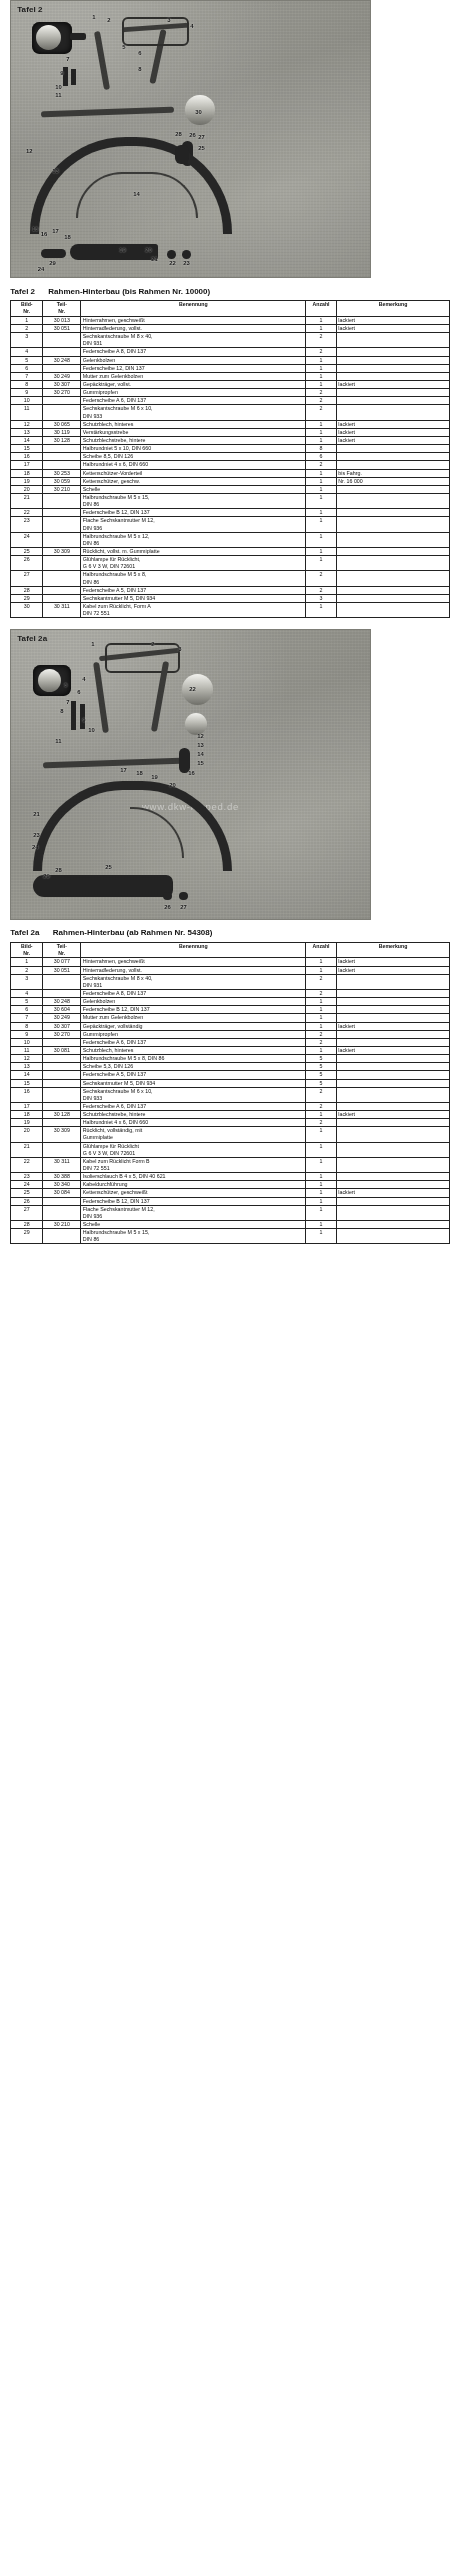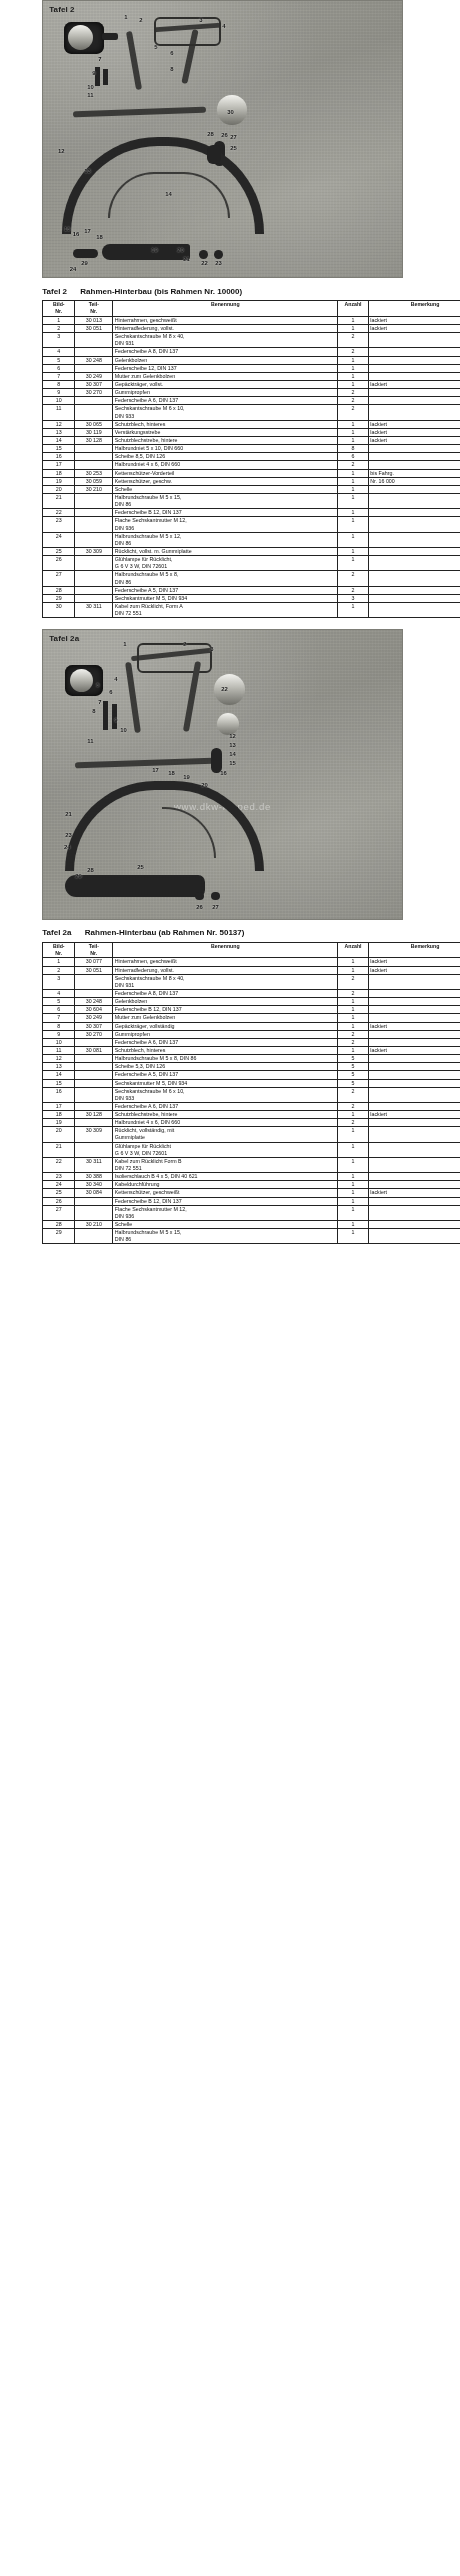--- a/index.html
+++ b/index.html
@@ -1,17 +1,17 @@
 <!DOCTYPE html>
 <html style="font-size:11.8px"><head>
 <meta charset="utf-8">
 <style>
   html,body{margin:0;padding:0;background:#ffffff;}
   body{width:461px;font-family:"Liberation Sans",sans-serif;color:#111;}
-  .page{width:381px;position:relative;margin-left:32px;}
+  .page{width:381px;position:relative;}
 
   
   .plate{
     position:relative;
     margin:0 10.3px;
     background:#9a9a92;
     background-image:
       radial-gradient(circle at 20% 15%, rgba(255,255,255,.18), rgba(0,0,0,0) 55%),
       radial-gradient(circle at 78% 72%, rgba(255,255,255,.12), rgba(0,0,0,0) 60%),
       linear-gradient(160deg,#a3a39b 0%,#8f8f88 40%,#9b9b93 70%,#8a8a83 100%);
@@ -432,21 +432,21 @@
     <div class="num" style="left:20.6px;top:214px;">24</div>
     <div class="num" style="left:94px;top:234px;">25</div>
     <div class="num" style="left:153px;top:274px;">26</div>
     <div class="num" style="left:169px;top:274px;">27</div>
     <div class="num" style="left:44px;top:237px;">28</div>
     <div class="num" style="left:32px;top:243px;">29</div>
   </div>
 
   <div class="tbl-head">
     <div class="tafel">Tafel 2a</div>
-    <div class="title">Rahmen-Hinterbau  (ab Rahmen Nr. 50137)</div>
+    <div class="title">Rahmen-Hinterbau  (ab Rahmen Nr. 54308)</div>
   </div>
 
   <table class="parts">
     <thead>
       <tr>
         <th class="c-bild" style="white-space:pre-line;">Bild-
 Nr.</th>
         <th class="c-teil" style="white-space:pre-line;">Teil-
 Nr.</th>
         <th class="c-ben">Benennung</th>

